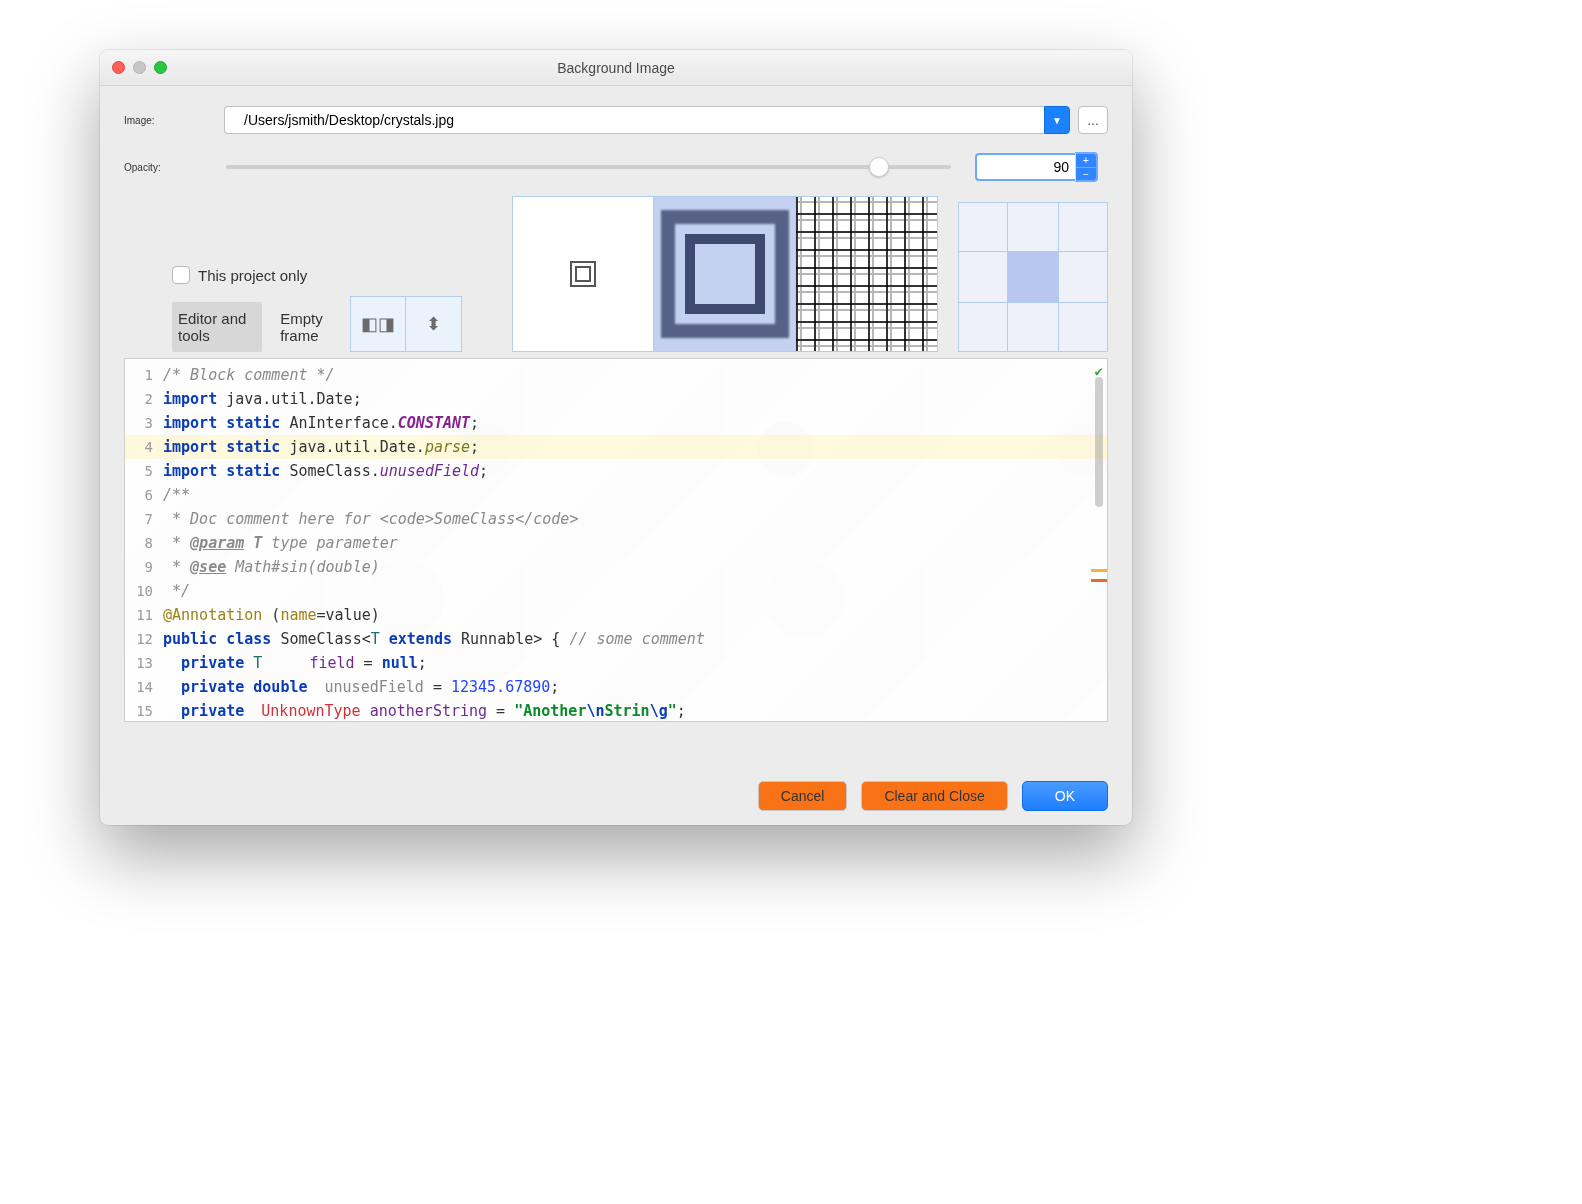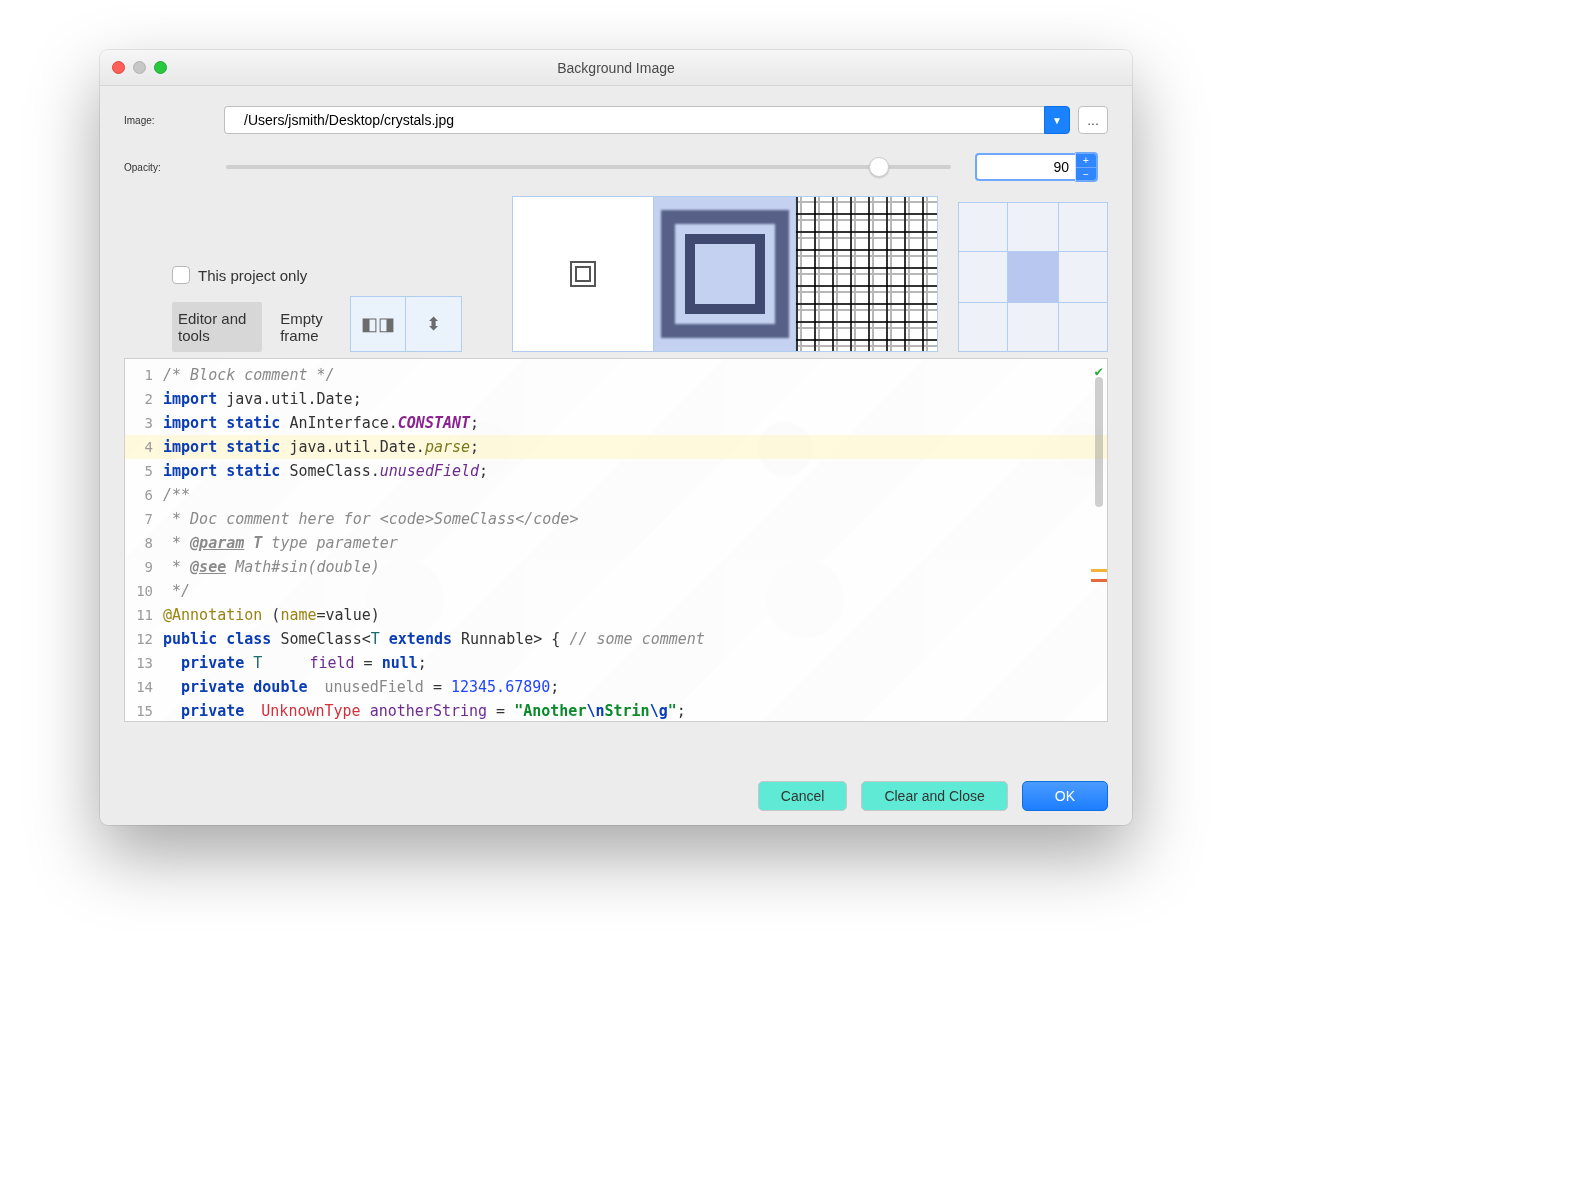--- a/index.html
+++ b/index.html
@@ -127,21 +127,21 @@
   .ann{color:#9a8313;}
   .type-p{color:#1b6d6d;}
   .num{color:#2045ff;}
   .str{color:#0a8a2a; font-weight:bold;}
   .esc{color:#0a3db5; font-weight:bold;}
   .err{color:#d3303a;margin-left:8px;}
   .doc-kw{color:#8a8a8a; font-weight:bold; text-decoration:underline; font-style:italic;}
   .tp{font-weight:bold;}
 
   .footer { position:absolute; bottom:14px; right:24px; display:flex; gap:14px;}
-  .btn { height:30px; padding:0 22px; border-radius:5px; font-size:14px; border:1px solid #c6c6c6; background:#5eead4; color:#333; display:flex; align-items:center;}
+  .btn { height:30px; padding:0 22px; border-radius:5px; font-size:14px; border:1px solid #c6c6c6; background:#f97316; color:#333; display:flex; align-items:center;}
   .btn.primary { background:linear-gradient(#4b9bff,#1d7eff); color:#fff; border:1px solid #0f6fe0; padding:0 32px;}
 </style>
 </head>
 <body>
 
 <div class="window">
   <div class="titlebar">
     <div class="traffic">
       <span class="t-close"></span>
       <span class="t-min"></span>

